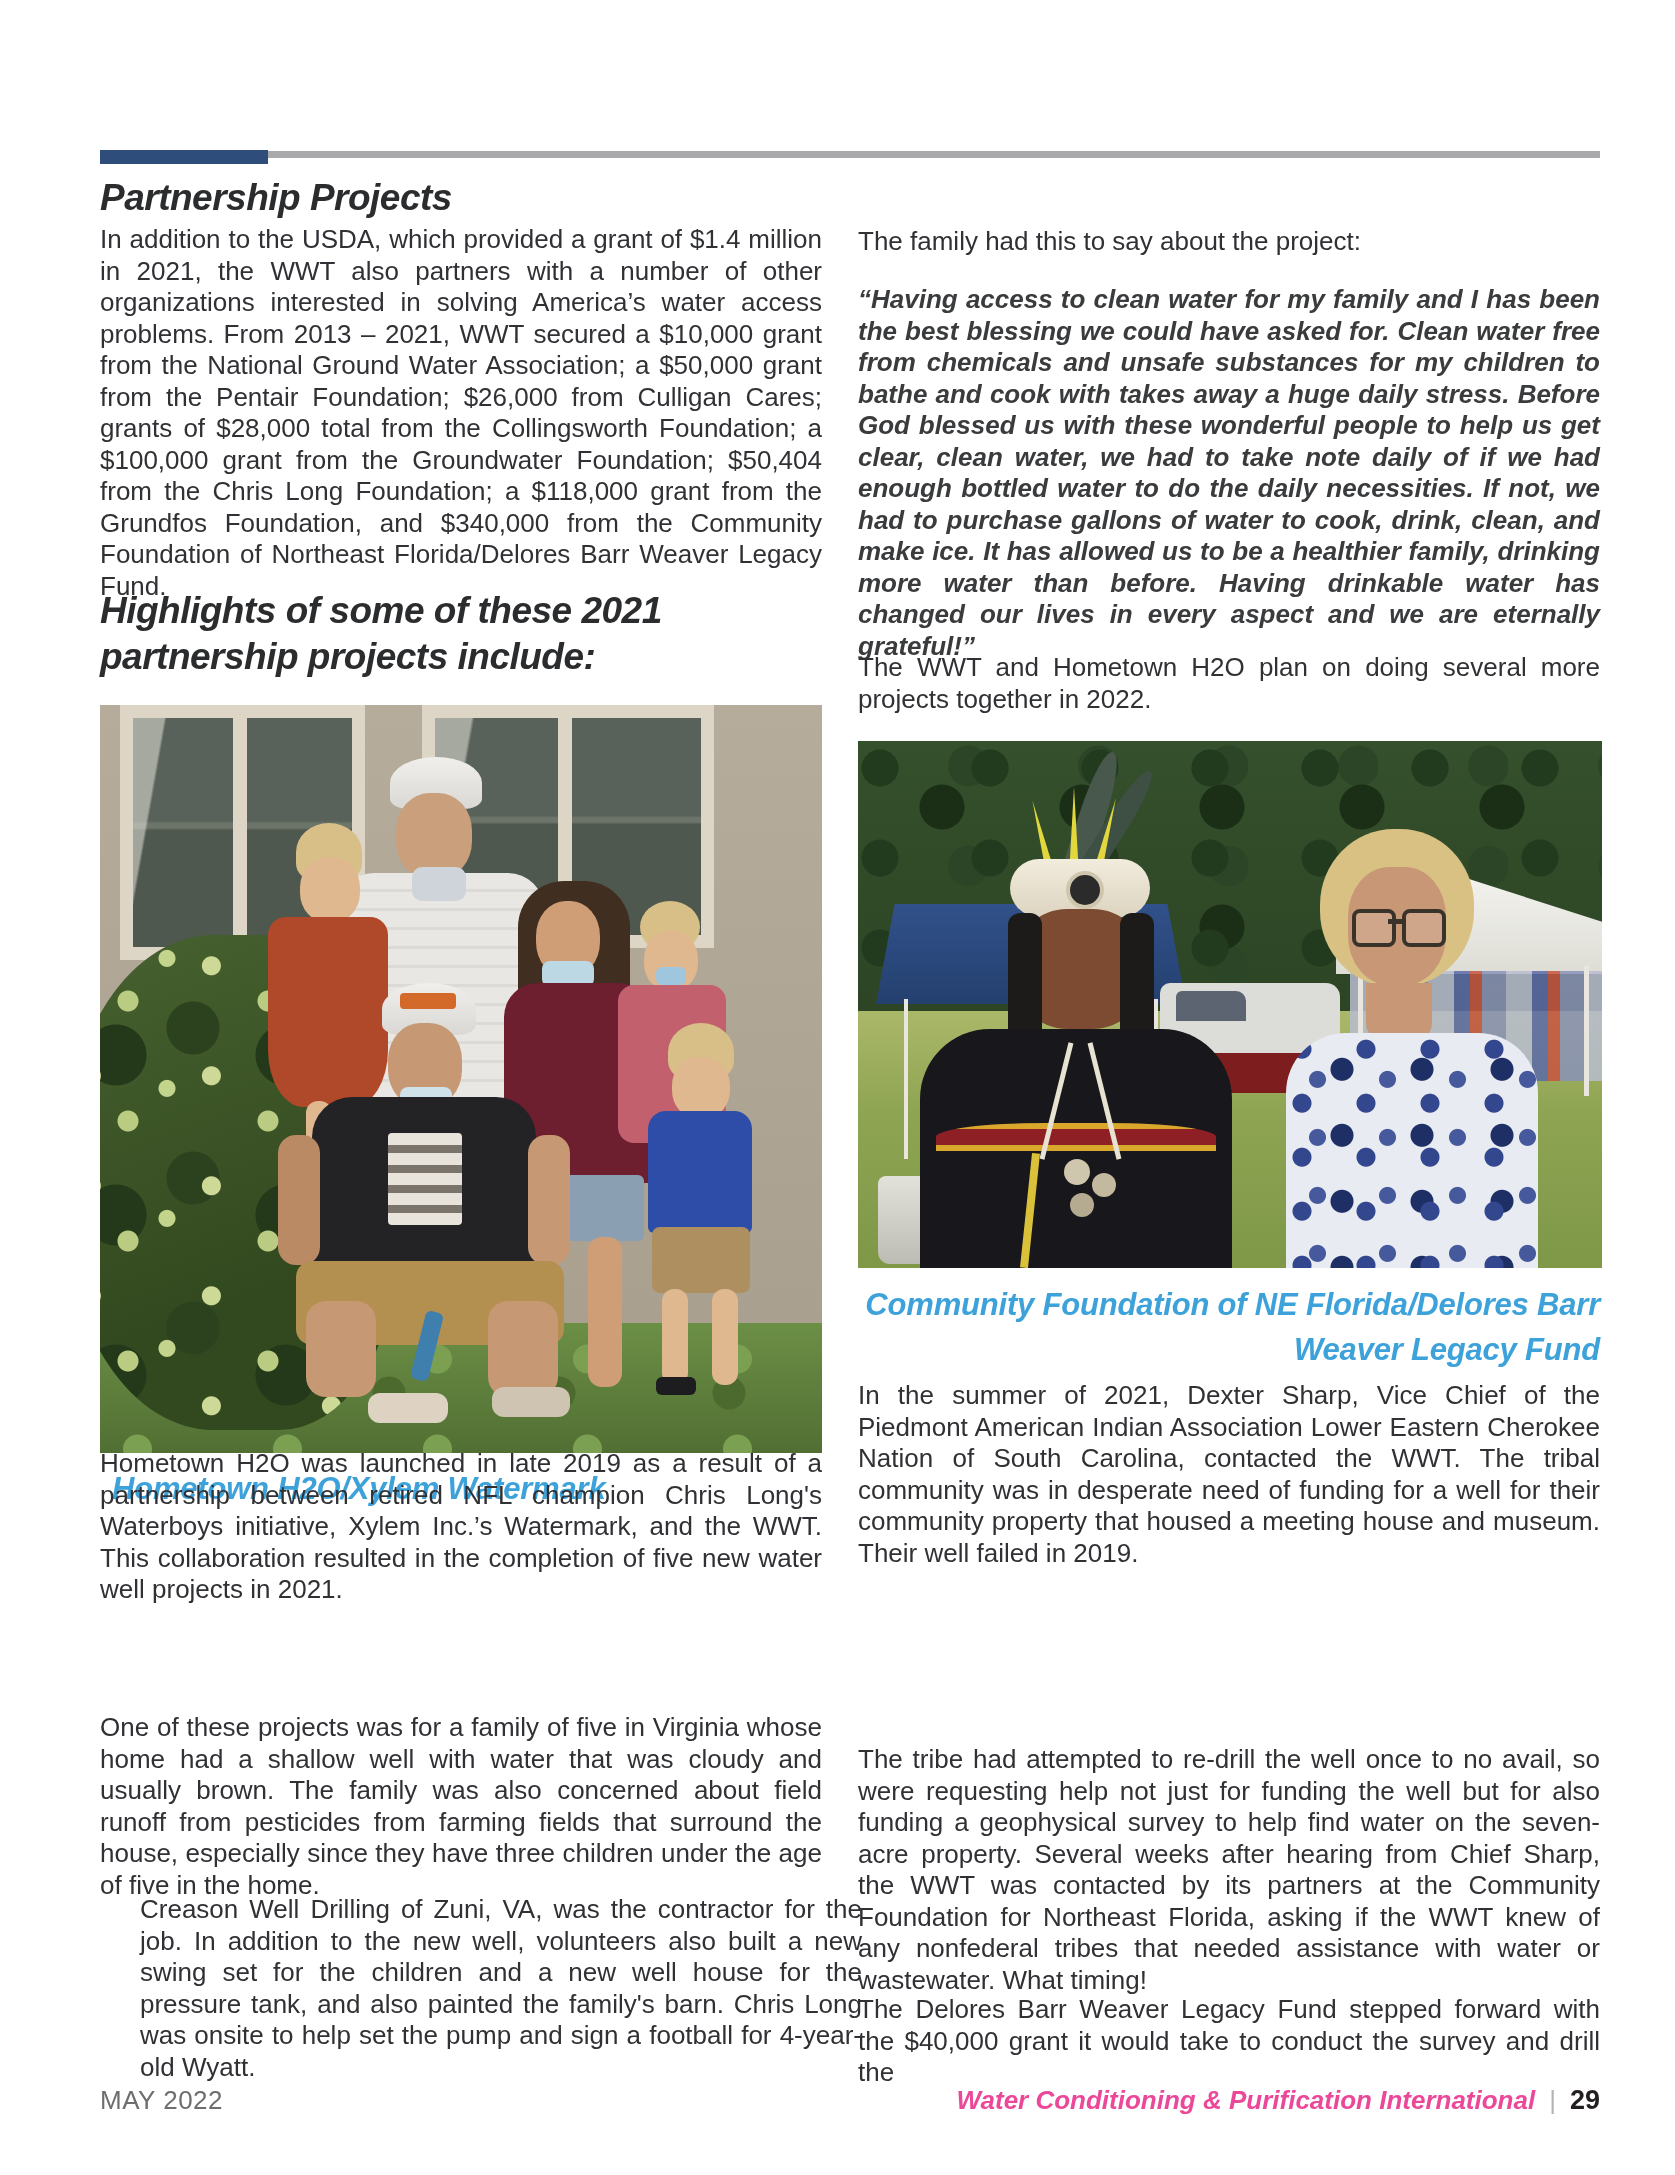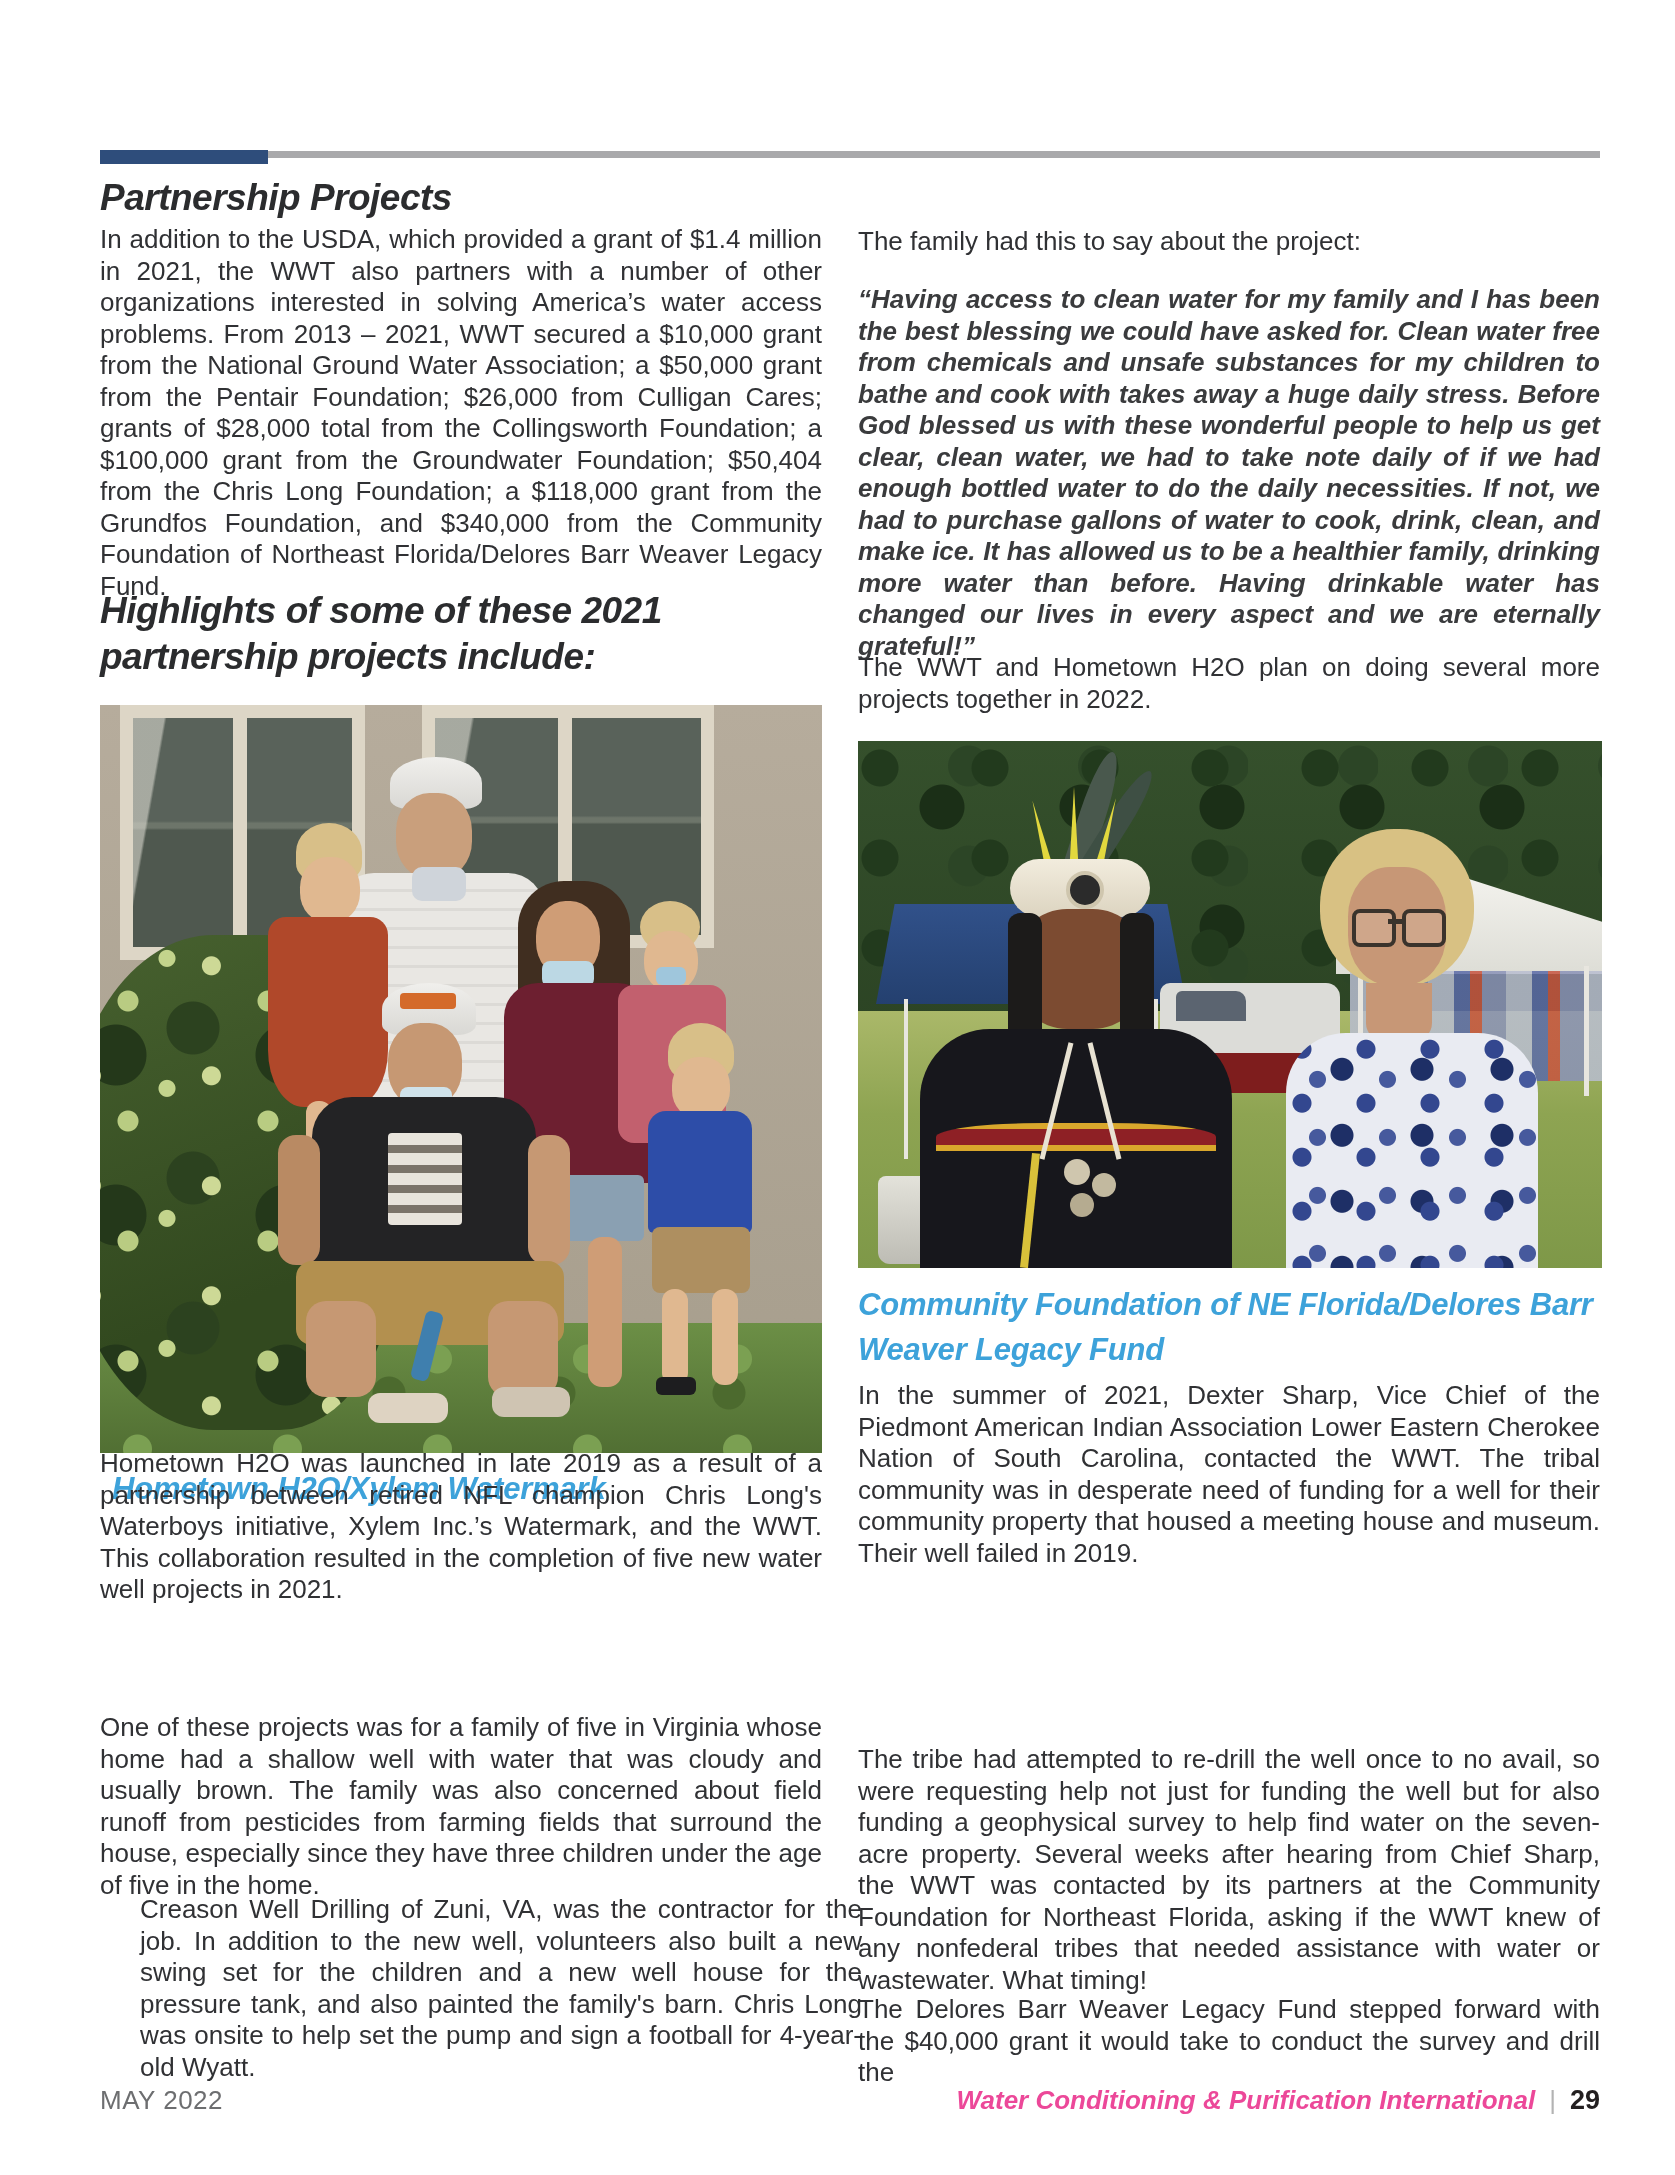--- a/index.html
+++ b/index.html
@@ -213,21 +213,21 @@
 
     <div class="ph hairblonde" style="left:462px;top:88px;width:154px;height:158px;border-radius:48%;background:#d8c183;"></div>
     <div class="ph" style="left:490px;top:126px;width:98px;height:118px;background:#c79776;border-radius:42%;"></div>
     <div class="ph glass" style="left:494px;top:168px;"></div>
     <div class="ph glass" style="left:544px;top:168px;"></div>
     <div class="ph" style="left:530px;top:178px;width:16px;height:5px;background:#3a332c;"></div>
     <div class="ph" style="left:508px;top:242px;width:66px;height:58px;background:#c79776;border-radius:0 0 18px 18px;"></div>
     <div class="ph p2-blouse" style="left:428px;top:292px;width:252px;height:235px;"></div>
   </div>
 
-  <div class="h-blue" style="left:858px;top:1282px;width:742px;">Community Foundation of NE Florida/Delores Barr Weaver Legacy Fund</div>
+  <div class="h-blue" style="left:858px;top:1282px;width:742px;text-align:right;">Community Foundation of NE Florida/Delores Barr Weaver Legacy Fund</div>
 
   <div class="body-col right-col" style="top:1380px;">In the summer of 2021, Dexter Sharp, Vice Chief of the Piedmont American Indian Association Lower Eastern Cherokee Nation of South Carolina, contacted the WWT. The tribal community was in desperate need of funding for a well for their community property that housed a meeting house and museum. Their well failed in 2019.</div>
   <div class="body-col right-col" style="top:1744px;">The tribe had attempted to re-drill the well once to no avail, so were requesting help not just for funding the well but for also funding a geophysical survey to help find water on the seven-acre property. Several weeks after hearing from Chief Sharp, the WWT was contacted by its partners at the Community Foundation for Northeast Florida, asking if the WWT knew of any nonfederal tribes that needed assistance with water or wastewater. What timing!</div>
   <div class="body-col right-col" style="top:1994px;">The Delores Barr Weaver Legacy Fund stepped forward with the $40,000 grant it would take to conduct the survey and drill the</div>
 
   <div class="footer-left">MAY 2022</div>
   <div class="footer-right">
     <span class="footer-pub">Water Conditioning &amp; Purification International</span>
     <span class="footer-sep">|</span>
     <span class="footer-num">29</span>

